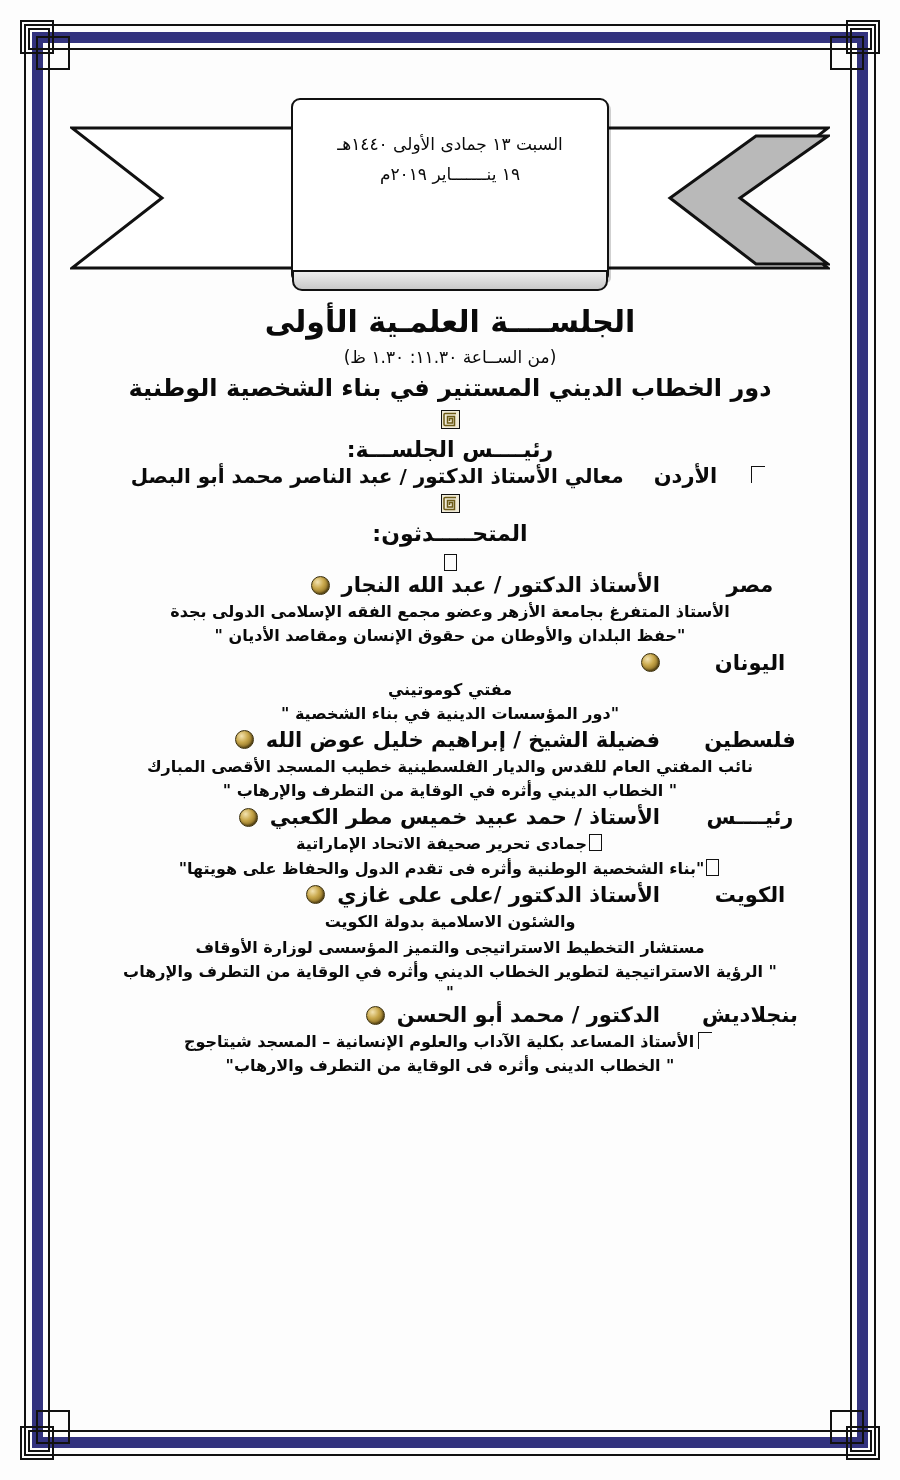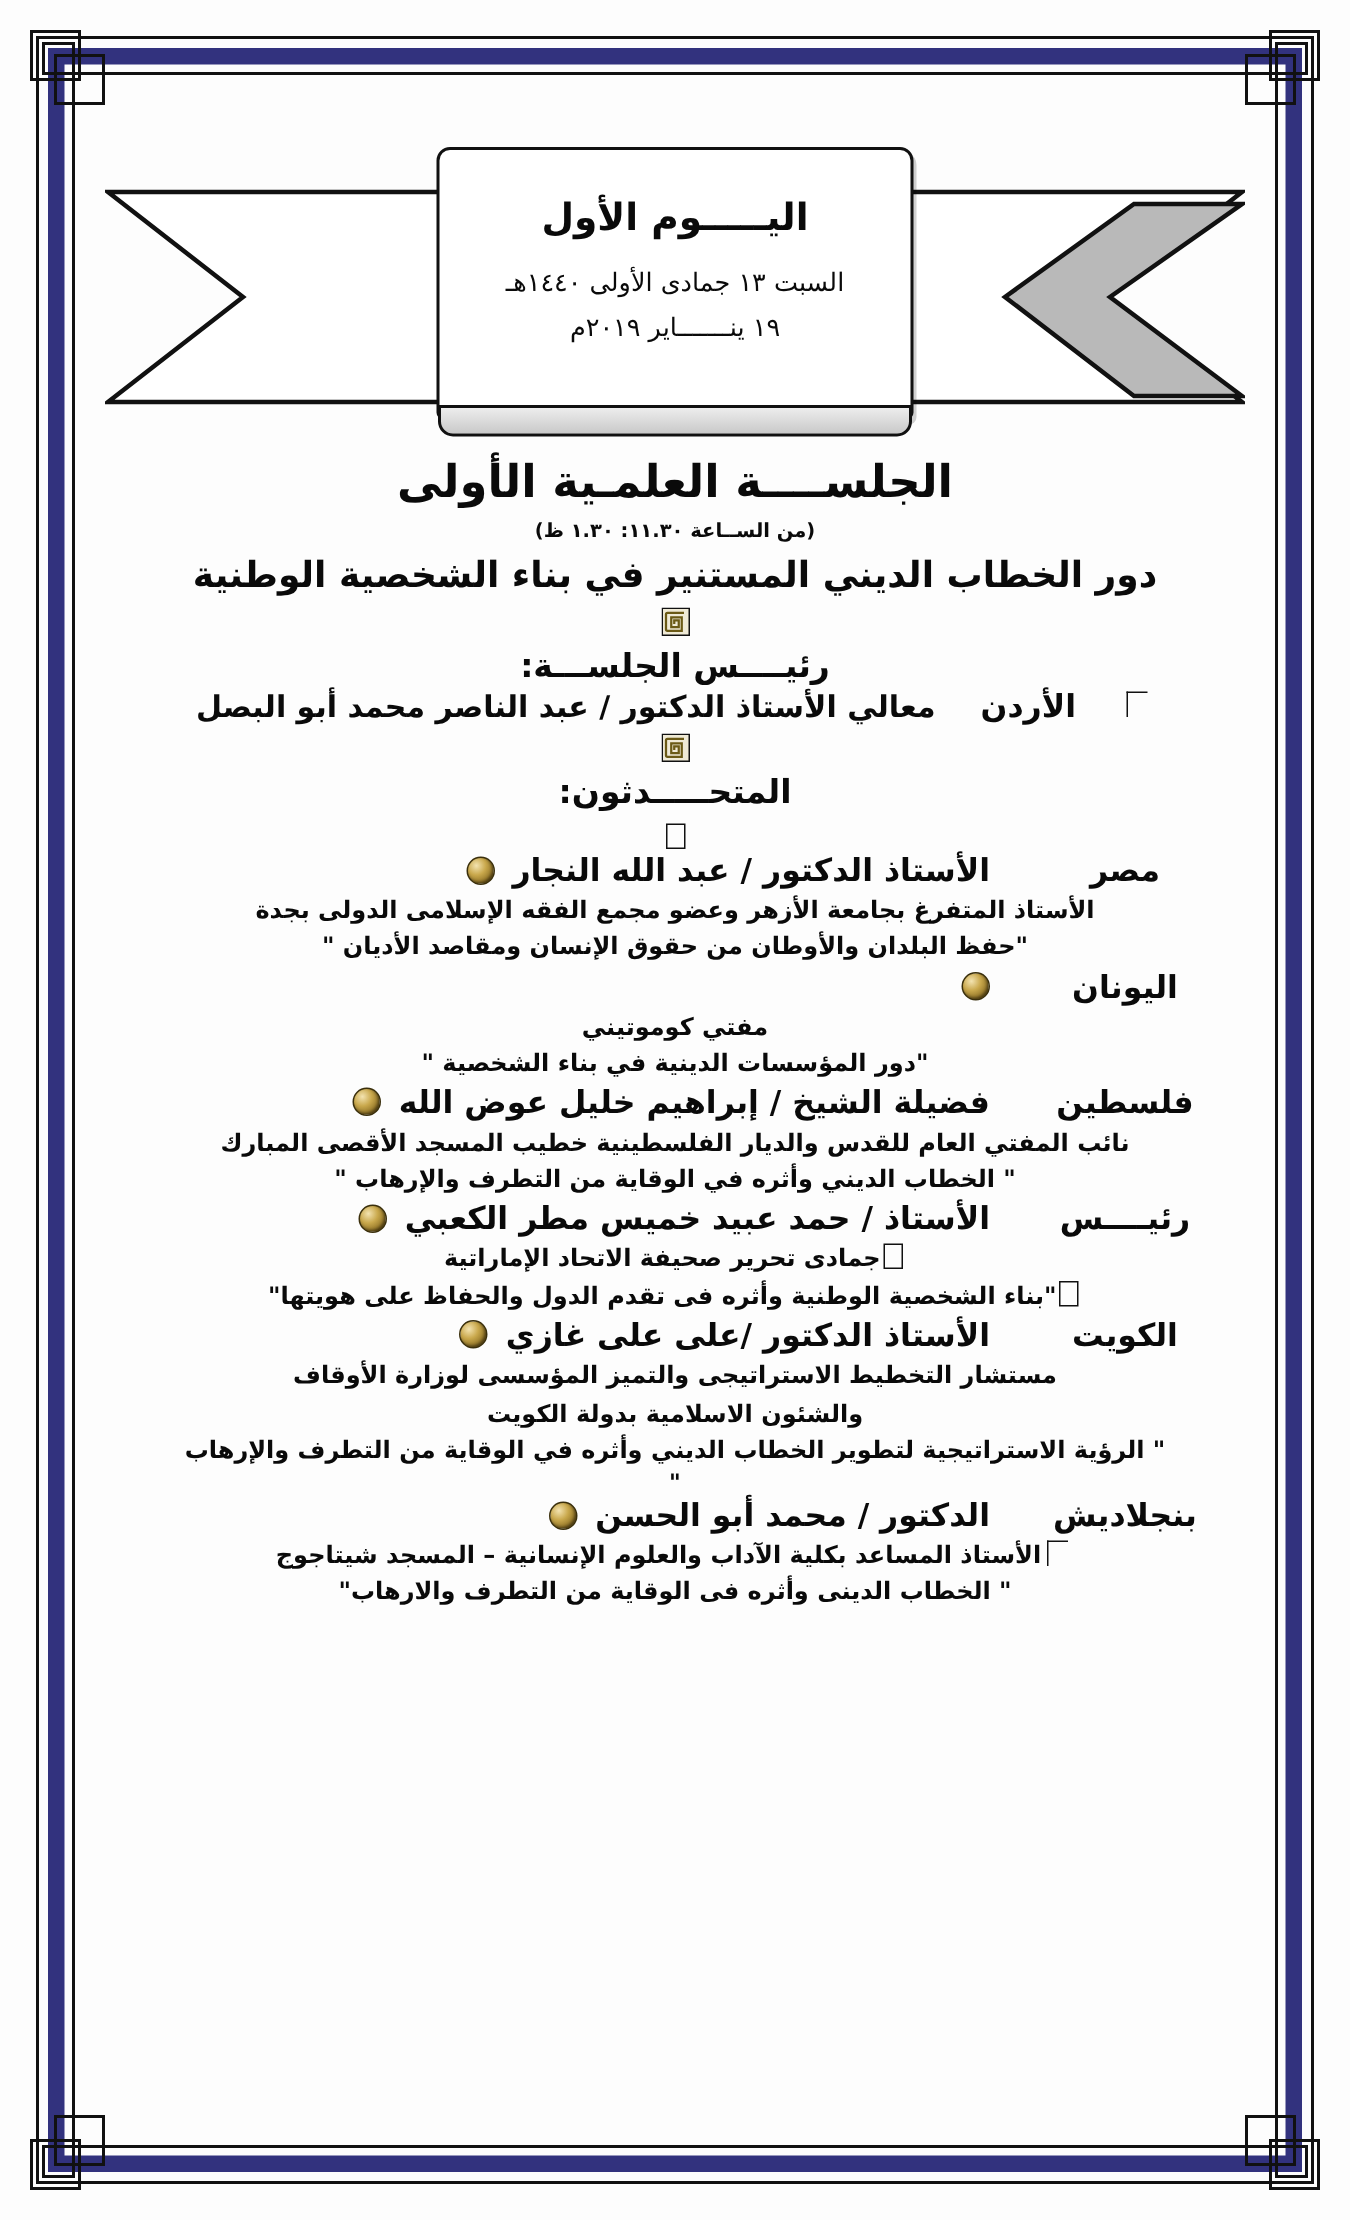--- a/index.html
+++ b/index.html
@@ -92,21 +92,21 @@
     font-size:17px;line-height:1.75;font-weight:500;
   }
 
   
   .session-title{
     font-size:30px;font-weight:bold;
     margin:6px 0 2px;
     letter-spacing:-0.5px;
   }
   .session-time{
-    font-size:13px;margin:8px 0 6px;font-weight:700;
+    font-size:17px;margin:8px 0 6px;font-weight:400;
   }
   .session-theme{
     font-size:24px;font-weight:bold;margin:4px 0 2px;
     line-height:1.3;
   }
 
   .label-row{
     font-size:22px;font-weight:bold;
     margin:6px 0 2px;
     display:flex;align-items:center;justify-content:center;
@@ -209,21 +209,20 @@
       <div class="ribbon-tail tail-right">
         <svg viewBox="0 0 250 148" preserveAspectRatio="none">
           <polygon points="2,4 248,4 158,74 248,144 2,144" fill="#ffffff" stroke="#111" stroke-width="3"></polygon>
           <polygon points="176,12 248,12 160,74 248,140 176,140 90,74" fill="#b9b9b9" stroke="#111" stroke-width="3"></polygon>
         </svg>
       </div>
 
       <div class="ribbon-plate">
         <div class="plate-curl"></div>
         <div class="plate-inner">
-          <div class="day-title">اليـــــوم الأول</div>
           <div class="day-date">السبت ١٣ جمادى الأولى ١٤٤٠هـ</div>
           <div class="day-date">١٩ ينـــــــاير ٢٠١٩م</div>
         </div>
       </div>
     </div>
 
     <div class="session-title">الجلســــة العلمـية الأولى</div>
     <div class="session-time">(من الســاعة ١١.٣٠: ١.٣٠ ظ)</div>
     <div class="session-theme">دور الخطاب الديني المستنير في بناء الشخصية الوطنية</div>
 
@@ -311,22 +310,22 @@
 
     <div class="speaker">
       <div class="row-wide">
         <span class="left-slot sp-country">الكويت</span>
         <span class="mid-slot">
           <span class="sp-name">الأستاذ الدكتور /على على غازي</span>
           <span class="bullet"></span>
         </span>
         <span class="right-pad"></span>
       </div>
+      <div class="sp-affil">والشئون الاسلامية بدولة الكويت</div>
       <div class="sp-affil">مستشار التخطيط الاستراتيجى والتميز المؤسسى لوزارة الأوقاف</div>
-      <div class="sp-affil">والشئون الاسلامية بدولة الكويت</div>
       <div class="sp-paper">" الرؤية الاستراتيجية لتطوير الخطاب الديني وأثره في الوقاية من التطرف والإرهاب</div>
       <div class="sp-stray">"</div>
     </div>
 
     <div class="speaker">
       <div class="row-wide">
         <span class="left-slot sp-country">بنجلاديش</span>
         <span class="mid-slot">
           <span class="sp-name">الدكتور / محمد أبو الحسن</span>
           <span class="bullet"></span>

